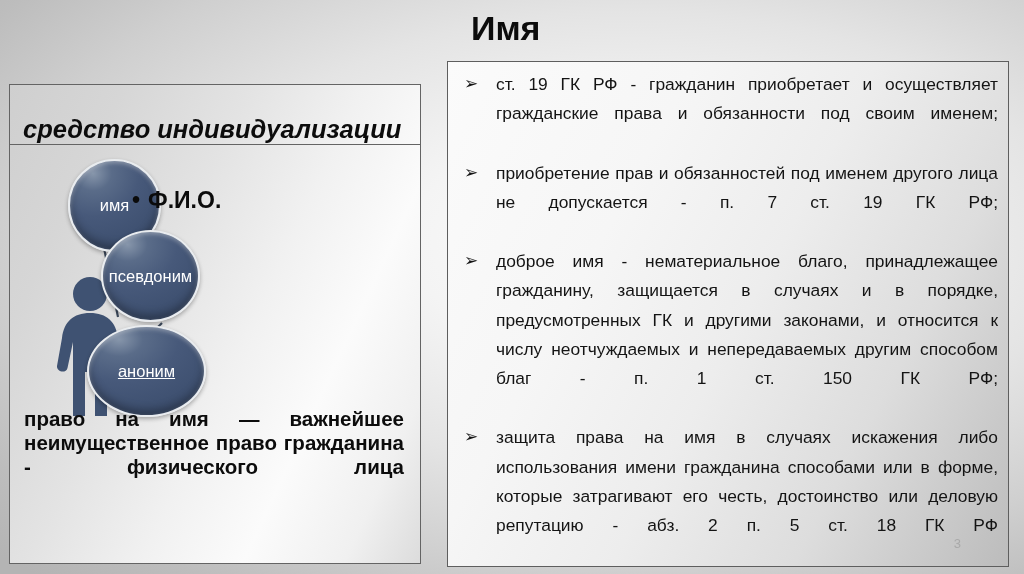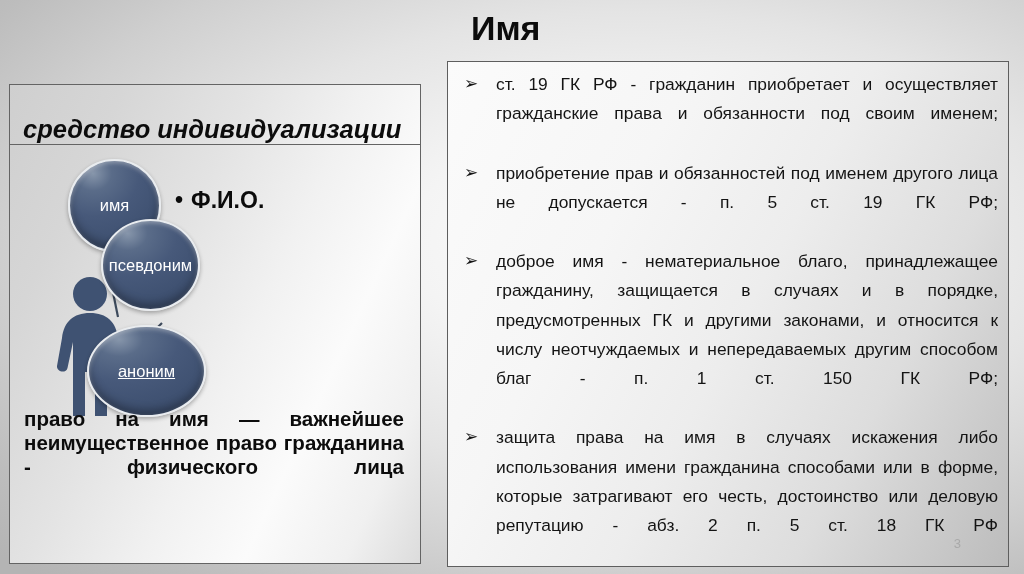--- a/index.html
+++ b/index.html
@@ -155,32 +155,31 @@
     font-size: 16.5px;
     line-height: 21px;
     overflow: hidden;
   }
   .node-label {
     display: block;
     padding: 0 8px;
     max-width: 100%;
   }
   .node-imya    { left: 58px;  top: 14px;  width: 93px;  height: 93px; }
-  .node-pseudo  { left: 91px;  top: 74px;  width: 99px;  height: 92px; justify-content: center; }
+  .node-pseudo  { left: 91px;  top: 85px;  width: 99px;  height: 92px; justify-content: center; }
   .node-anonim  { left: 77px;  top: 180px; width: 119px; height: 92px; text-decoration: underline; }
 
   .fio {
     position: absolute;
     left: 122px;
     top: 42px;
     font-size: 23px;
     font-weight: bold;
     color: #0b0b0b;
     white-space: nowrap;
-    margin-left: 43px;
   }
   .fio .dot {
     font-size: 23px;
     line-height: 1;
     margin-right: 8px;
   }
 
   .connectors {
     position: absolute;
     left: 0;
@@ -268,21 +267,21 @@
   </div>
 
   <div class="right-box">
     <ul class="bullet-list">
       <li class="bullet-item">
         <span class="marker">➢</span>
         <span class="btext">ст. 19 ГК РФ - гражданин приобретает и осуществляет гражданские права и обязанности под своим именем;</span>
       </li>
       <li class="bullet-item">
         <span class="marker">➢</span>
-        <span class="btext">приобретение прав и обязанностей под именем другого лица не допускается - п. 5 ст. 19 ГК РФ;</span>
+        <span class="btext">приобретение прав и обязанностей под именем другого лица не допускается - п. 7 ст. 19 ГК РФ;</span>
       </li>
       <li class="bullet-item">
         <span class="marker">➢</span>
         <span class="btext">доброе имя - нематериальное благо, принадлежащее гражданину, защищается в случаях и в порядке, предусмотренных ГК и другими законами, и относится к числу неотчуждаемых и непередаваемых другим способом благ -  п. 1 ст. 150 ГК РФ;</span>
       </li>
       <li class="bullet-item">
         <span class="marker">➢</span>
         <span class="btext">защита права на имя в случаях искажения либо использования имени гражданина способами или в форме, которые затрагивают его честь, достоинство или деловую репутацию - абз. 2 п. 5 ст. 18 ГК РФ</span>
       </li>
     </ul>

